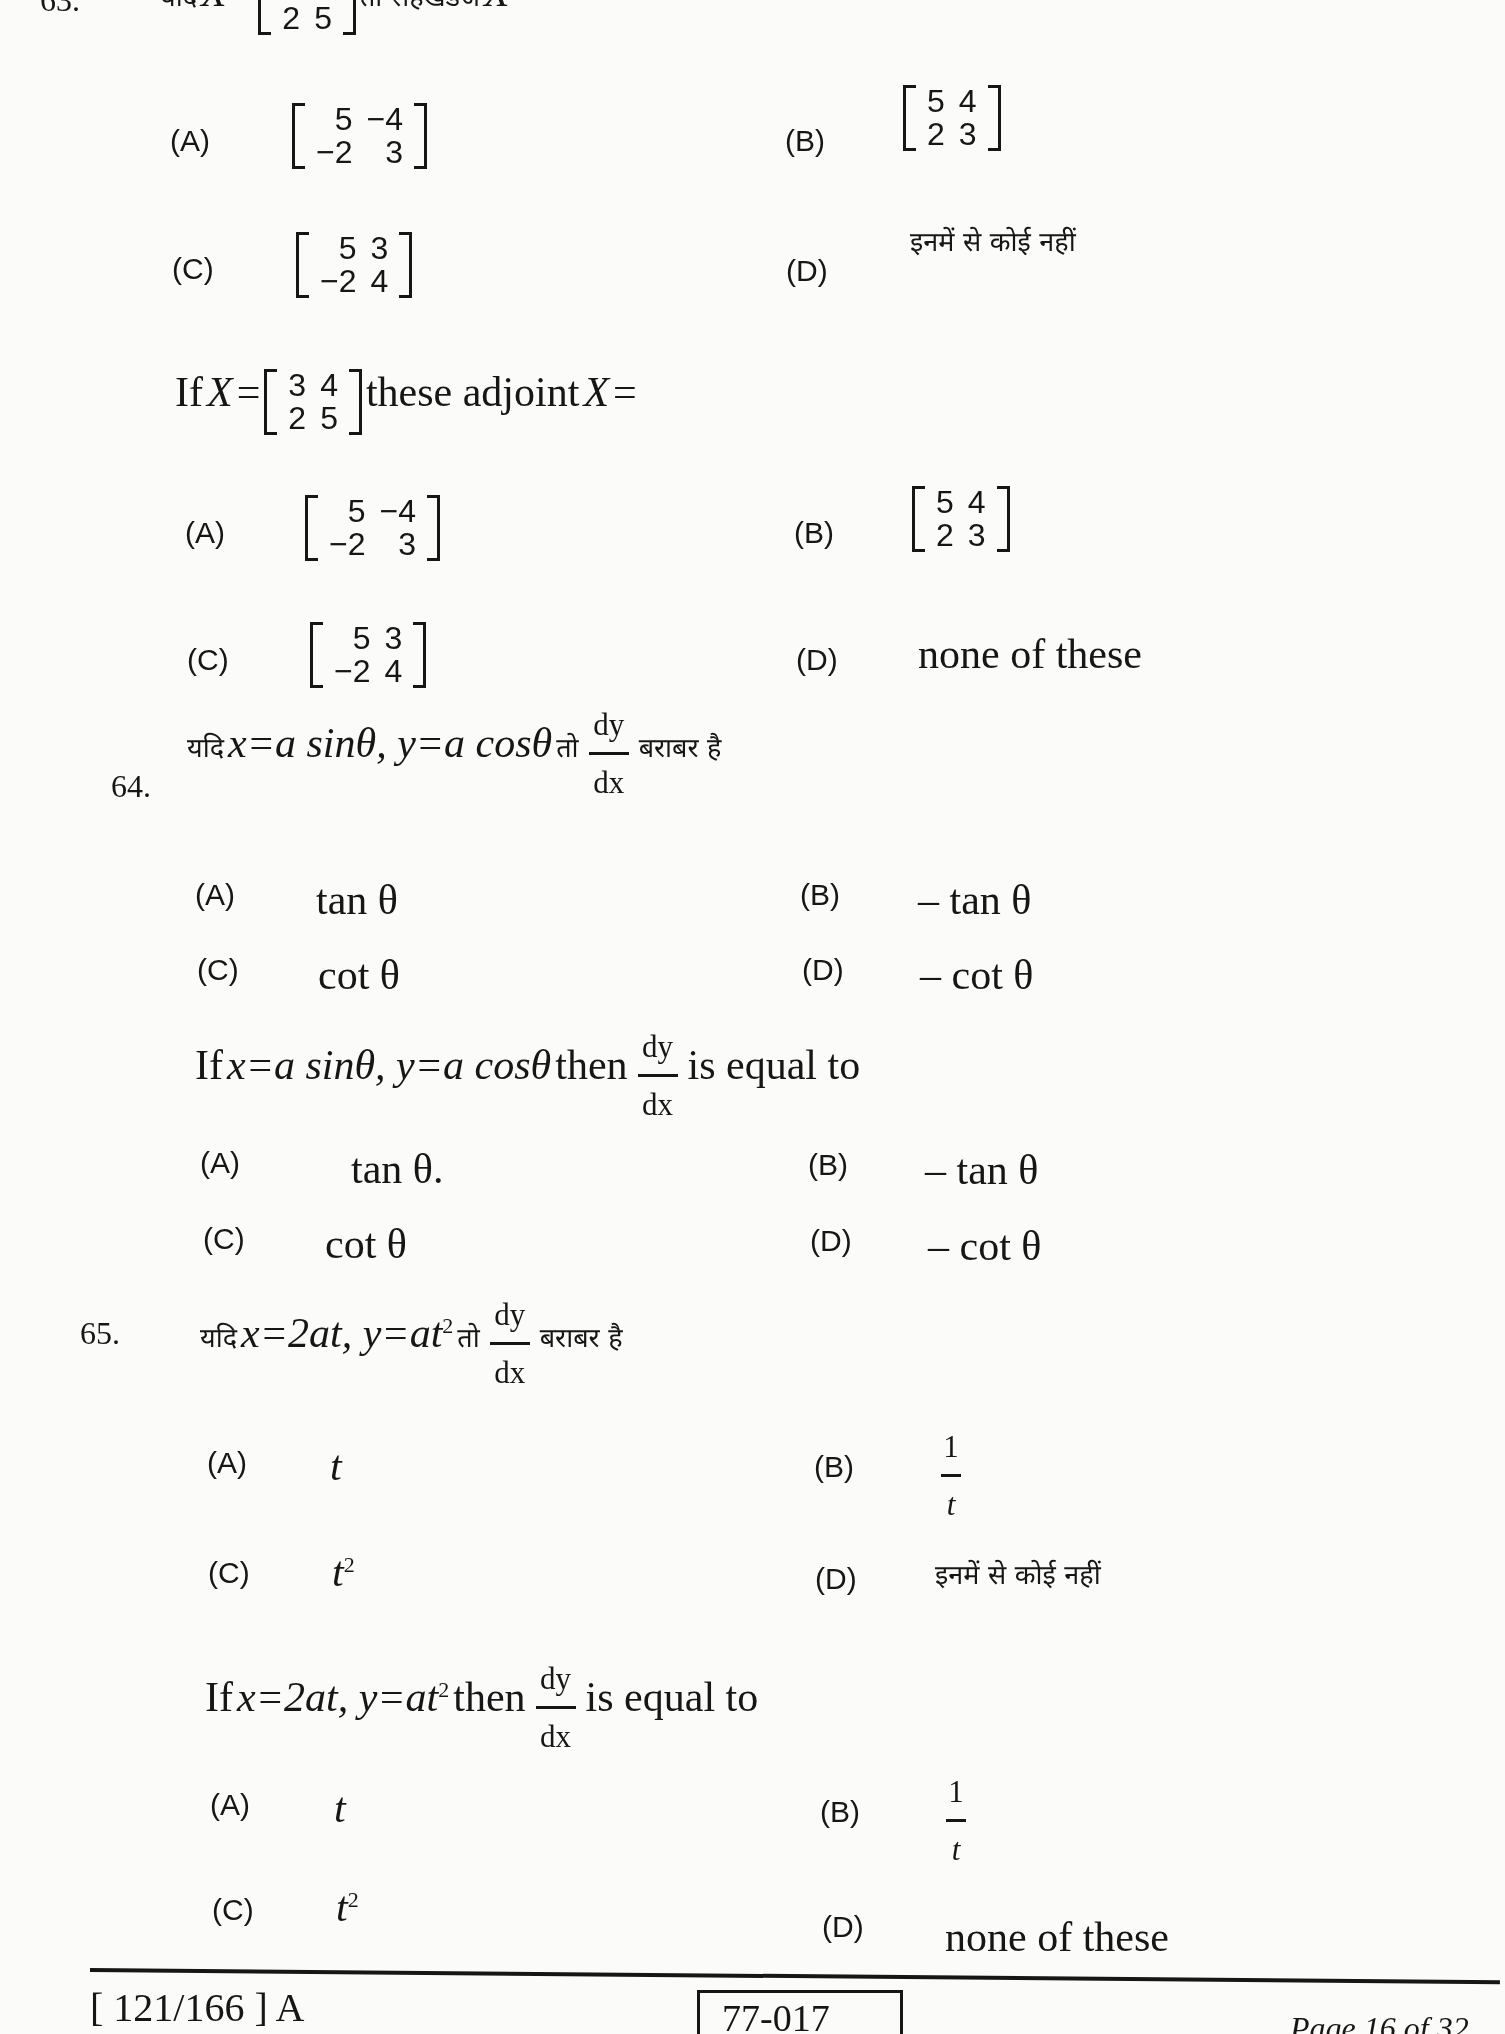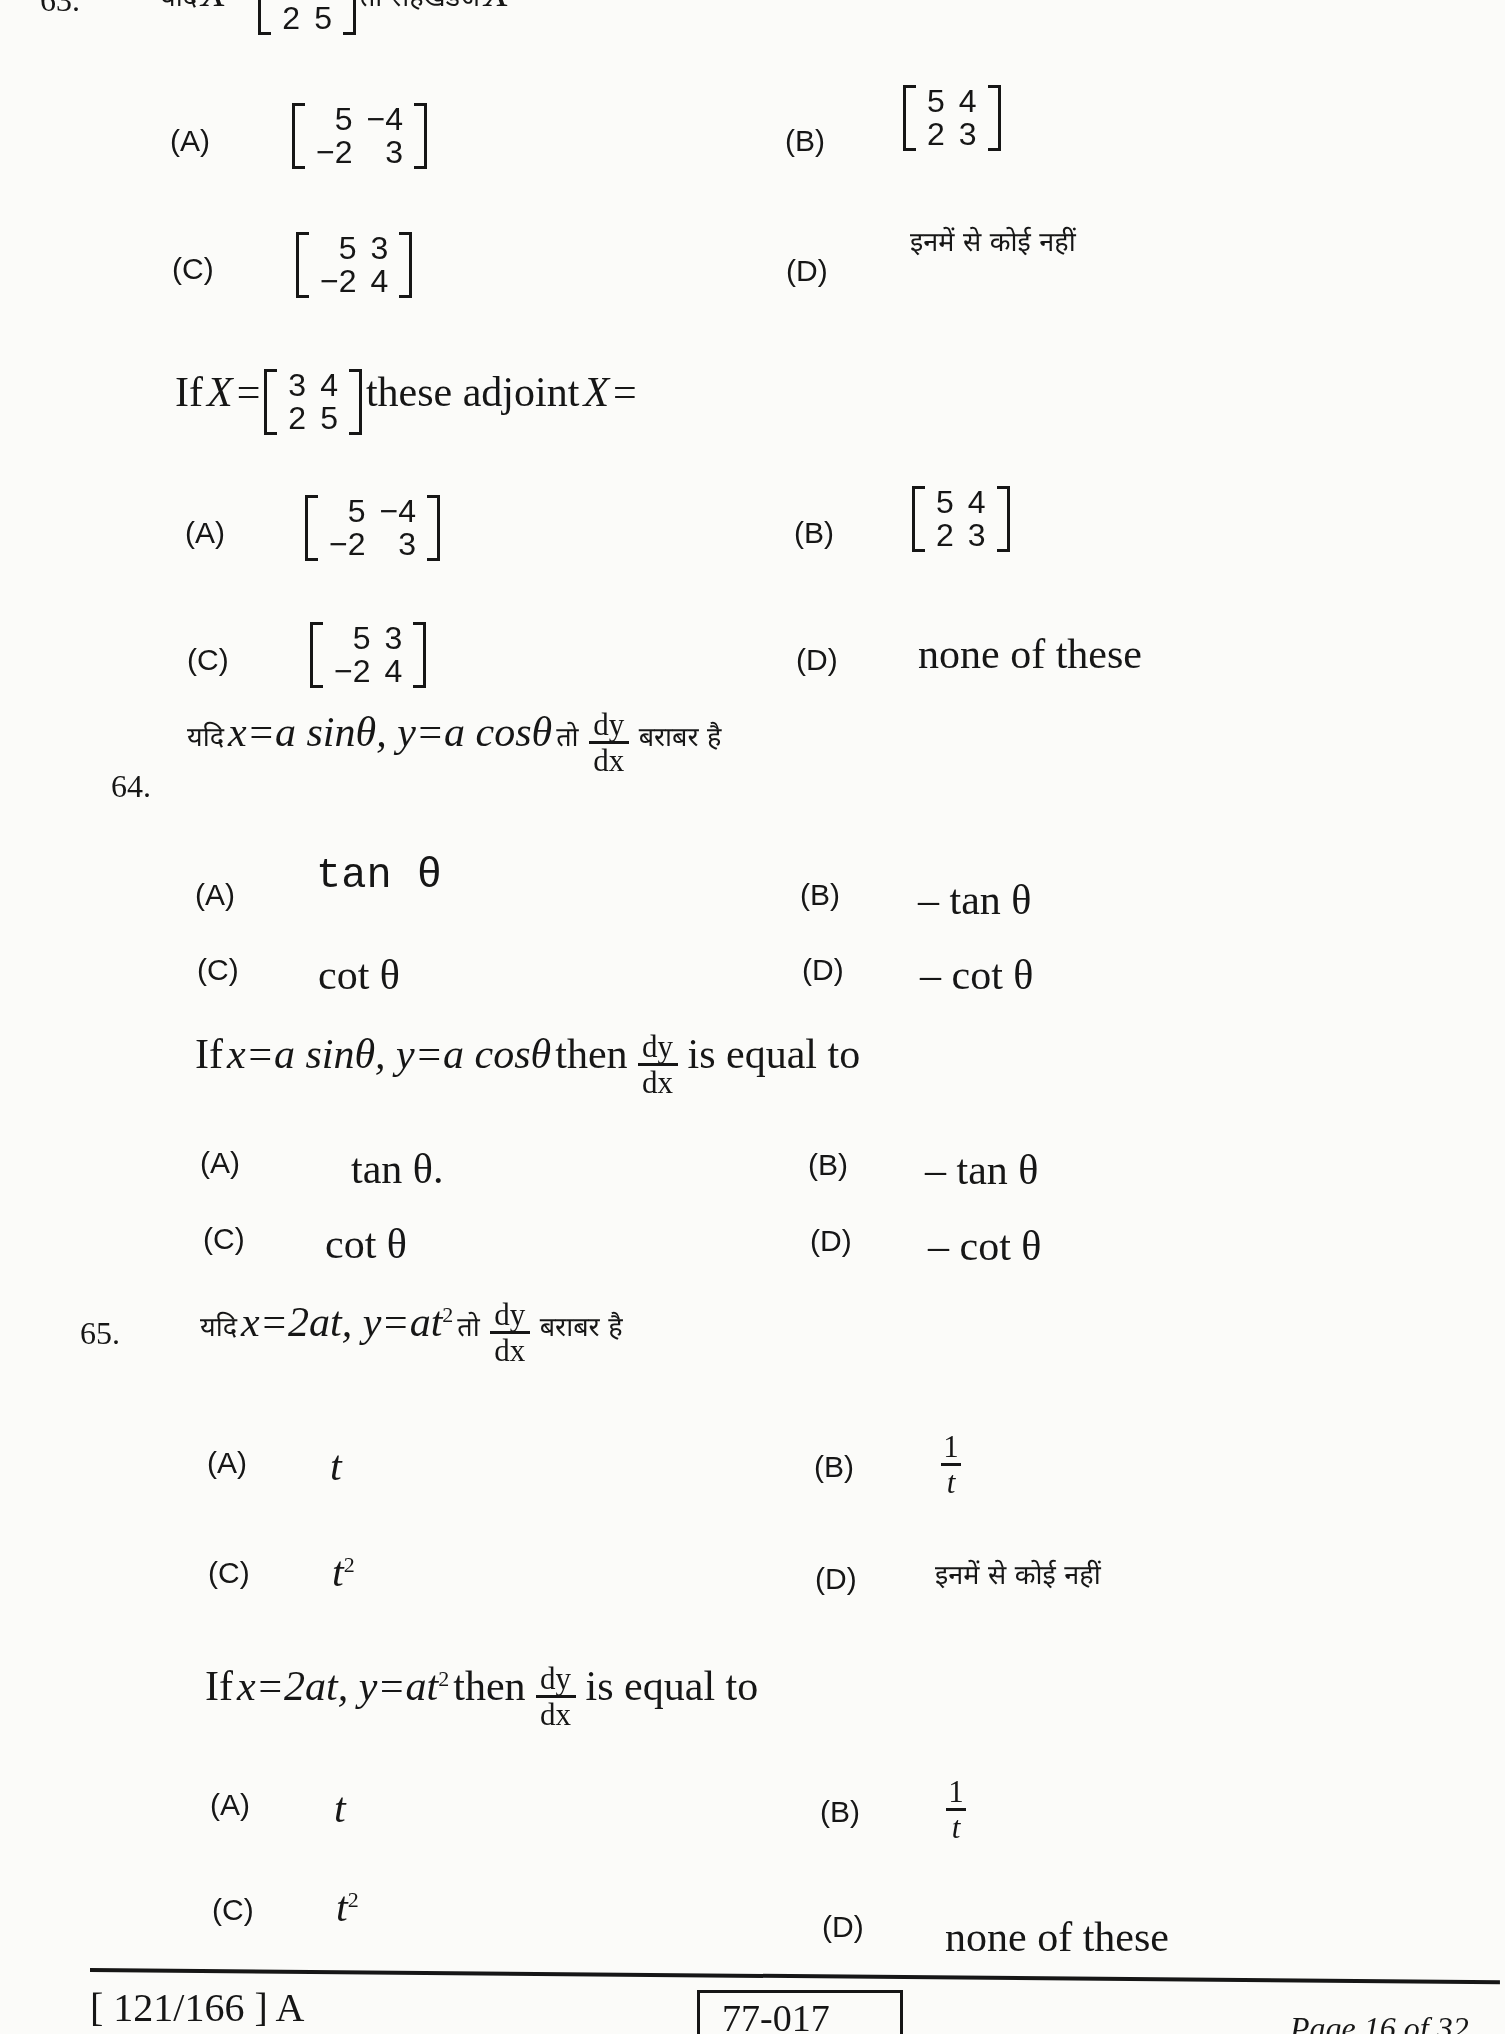--- a/index.html
+++ b/index.html
@@ -13,21 +13,21 @@
   .txt { font-size: 42px; }
   .hi { font-family: "DejaVu Sans", sans-serif; font-size: 27px; }
   .lbl { font-size: 30px; font-family: "Liberation Sans", sans-serif; }
   .i { font-style: italic; }
   .mat { display: inline-flex; align-items: center; vertical-align: middle; position: relative; }
   .mat .br { width: 10px; border: 3px solid #161616; align-self: stretch; }
   .mat .brl { border-right: none; }
   .mat .brr { border-left: none; }
   .mat table { border-collapse: collapse; margin: 0 4px; }
   .mat td { font-family: "Liberation Sans", sans-serif; font-size: 32px; line-height: 33px; padding: 0 7px; text-align: right; }
-  .frac { display: inline-flex; flex-direction: column; align-items: center; vertical-align: middle; margin: 0 6px; }
+  .frac { display: inline-flex; flex-direction: column; align-items: center; vertical-align: middle; margin: 0 6px; gap: 11px; }
   .frac .num, .frac .den { font-size: 31px; line-height: 33px; }
   .frac .bar { width: 100%; min-width: 40px; border-top: 3px solid #161616; }
   .sup { font-size: 22px; vertical-align: 14px; }
   .footer-rule { position: absolute; left: 90px; top: 1968px; width: 1410px; height: 0; border-top: 4px solid #161616; transform: rotate(0.5deg); transform-origin: left; }
   .code-box { position: absolute; left: 697px; top: 1990px; width: 200px; height: 60px; border: 3px solid #161616; border-bottom: none; }
 </style>
 </head>
 <body>
 
 <div class="abs qnum" style="left:40px; top:-18px;">63.</div>
@@ -208,21 +208,21 @@
   <span class="hi">तो</span>
   <span class="frac">
       <span class="num">dy</span>
       <span class="bar"></span>
       <span class="den">dx</span>
     </span>
   <span class="hi">बराबर है</span>
 </div>
 
 <div class="abs lbl" style="left:195px; top:878px;">(A)</div>
-<div class="abs txt" style="left:316px; top:852px;font-family:Liberation Mono, monospace;">tan θ</div>
+<div class="abs txt" style="left:316px; top:876px;">tan θ</div>
 <div class="abs lbl" style="left:800px; top:878px;">(B)</div>
 <div class="abs txt" style="left:918px; top:876px;">– tan θ</div>
 <div class="abs lbl" style="left:197px; top:953px;">(C)</div>
 <div class="abs txt" style="left:318px; top:951px;">cot θ</div>
 <div class="abs lbl" style="left:802px; top:953px;">(D)</div>
 <div class="abs txt" style="left:920px; top:951px;">– cot θ</div>
 
 <div class="abs" style="left:195px; top:1030px;">
   <span class="txt">If</span>
   <span class="txt i">x=a sinθ, y=a cosθ</span>

